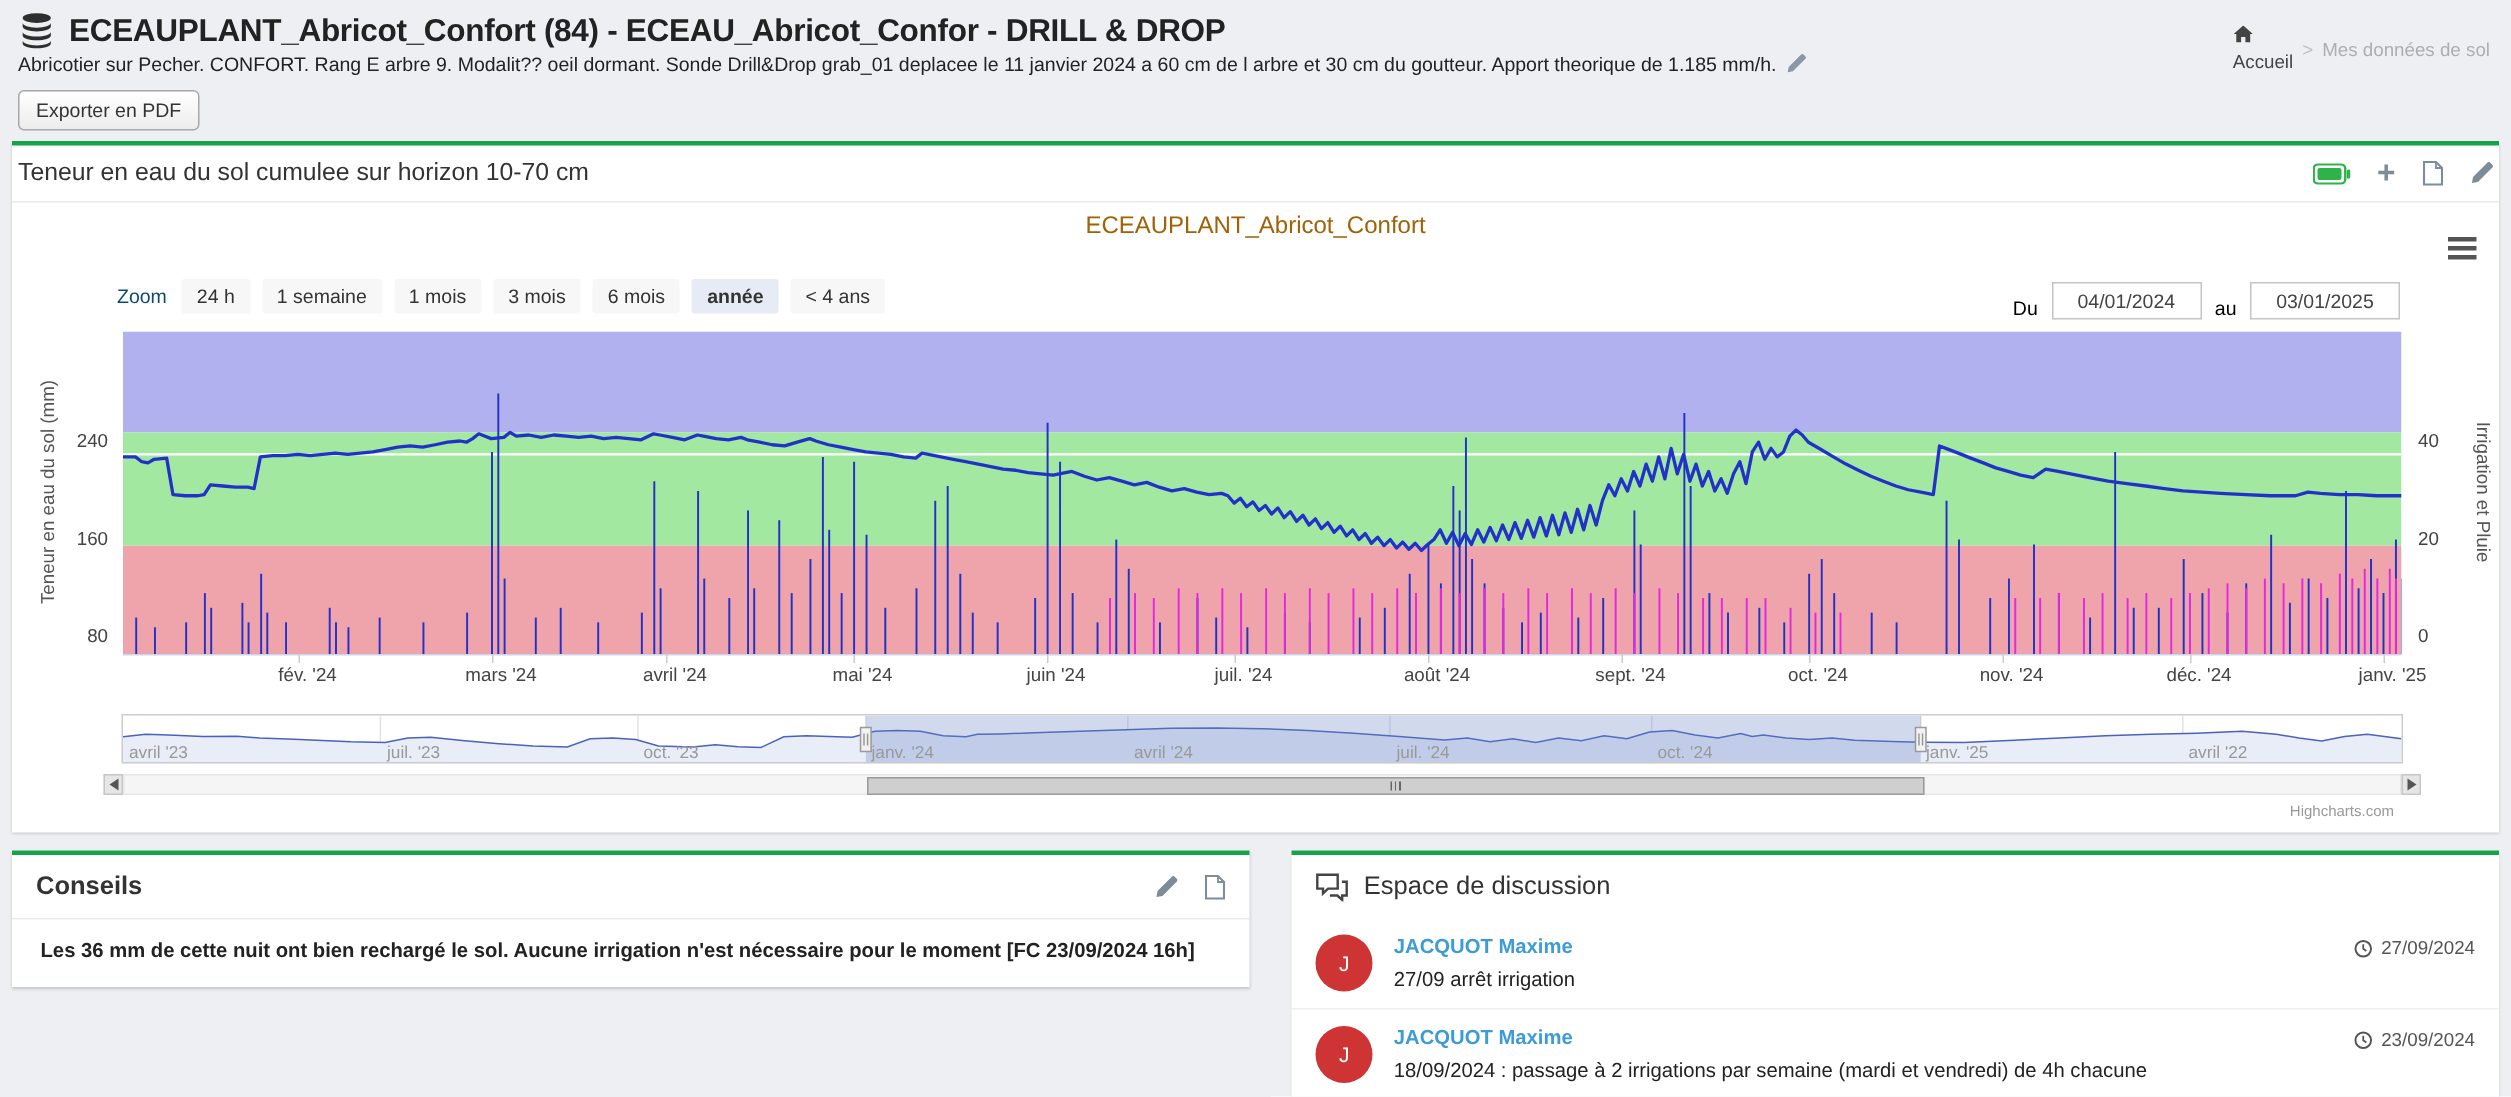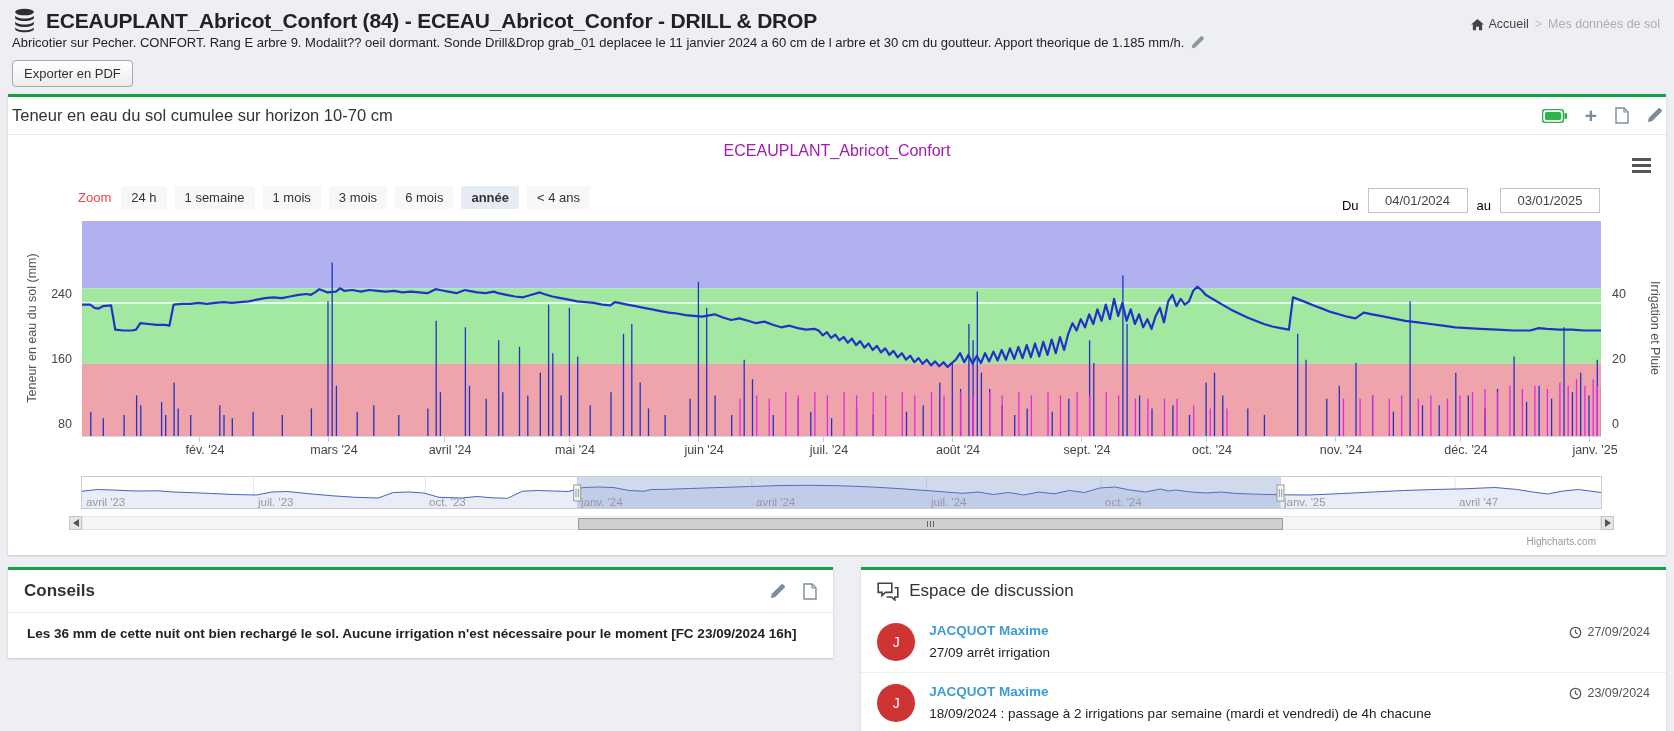--- a/index.html
+++ b/index.html
@@ -5,42 +5,42 @@
   html,body{margin:0;padding:0;}
   body{width:1674px;height:731px;overflow:hidden;background:#edeff3;
        font-family:"Liberation Sans",sans-serif;color:#333;}
   svg{display:block}
   
   .topbar{position:relative;padding:8px 12px 0 12px;}
   .title-row{display:flex;align-items:center;gap:9px;}
   .page-title{font-size:21px;font-weight:700;color:#222;letter-spacing:-0.2px;}
   .breadcrumb{position:absolute;top:17px;right:14px;font-size:12.5px;color:#444;
               display:flex;align-items:center;gap:6px;}
-  .bc-home{display:flex;align-items:flex-end;gap:5px;cursor:pointer;color:#444;}
+  .bc-home{display:flex;align-items:flex-start;gap:5px;cursor:pointer;color:#444;flex-direction:column;}
   .bc-sep{color:#c0c0c0;}
   .bc-current{color:#aeaeae;}
   .subtitle-row{margin-top:2px;font-size:13px;color:#222;display:flex;align-items:center;gap:7px;}
   .export-btn{margin-top:10px;font-size:13px;color:#333;padding:5px 11px;
               background:linear-gradient(#ffffff,#ececec);border:1px solid #a8a8a8;
               border-radius:4px;cursor:pointer;font-family:inherit;}
   
   .panel{background:#fff;border-top:3px solid #16a14b;box-shadow:0 1px 2px rgba(0,0,0,.18);}
   .chart-panel{margin:7px 8px 0 8px;}
   .cp-head{display:flex;align-items:center;padding:9px 4px;border-bottom:1px solid #e9e9e9;}
   .cp-title{font-size:16.5px;color:#333;flex:1;}
   .cp-icons{display:flex;align-items:center;gap:18px;}
   .icon-btn{cursor:pointer;display:flex;align-items:center;}
   .plus-glyph{font-size:21px;font-weight:700;color:#7e8c9a;line-height:14px;}
   
   .chart-body{position:relative;height:420px;}
-  .hc-title{position:absolute;top:7px;left:0;right:0;text-align:center;font-size:16px;color:#a21caf;}
+  .hc-title{position:absolute;top:7px;left:0;right:0;text-align:center;font-size:16px;color:#a16207;}
   .burger{position:absolute;top:23px;right:15px;width:19px;cursor:pointer;}
   .burger i{display:block;height:3px;background:#555;margin-bottom:3px;}
   .zoomrow{position:absolute;top:51px;left:70px;display:flex;align-items:center;gap:8px;}
-  .zoom-label{font-size:13px;color:#ef4444;margin-right:2px;}
+  .zoom-label{font-size:13px;color:#0c4a6e;margin-right:2px;}
   .zb{font-size:13px;color:#333;padding:4px 10px;background:#f7f7f7;border:none;border-radius:2px;
       cursor:pointer;font-family:inherit;}
   .zb.sel{background:#e6ebf5;font-weight:700;}
   .daterow{position:absolute;top:53px;right:66px;display:flex;align-items:flex-end;gap:9px;font-size:13px;color:#000;}
   .dinput{width:94px;height:21px;text-align:center;font-size:13px;color:#444;
           border:1px solid #c4c4c4;background:#fff;font-family:inherit;}
   .plot{position:absolute;left:74px;top:86px;width:1519px;height:215px;border-bottom:1px solid #ccd6eb;}
   .ytick-l{position:absolute;left:0;width:64px;text-align:right;font-size:12.5px;color:#444;}
   .ytick-r{position:absolute;left:1604px;font-size:12.5px;color:#444;}
   .axis-title{position:absolute;font-size:12.5px;color:#555;white-space:nowrap;}
@@ -376,21 +376,21 @@
           <line x1="1199.7" x2="1199.7" y1="12" y2="20" stroke="#999"></line>
         </svg>
         <div class="navlab" style="left:4px">avril '23</div>
         <div class="navlab" style="left:176px">juil. '23</div>
         <div class="navlab" style="left:347px">oct. '23</div>
         <div class="navlab" style="left:499px">janv. '24</div>
         <div class="navlab" style="left:674px">avril '24</div>
         <div class="navlab" style="left:849px">juil. '24</div>
         <div class="navlab" style="left:1023px">oct. '24</div>
         <div class="navlab" style="left:1202px">janv. '25</div>
-        <div class="navlab" style="left:1377px">avril '47</div>
+        <div class="navlab" style="left:1377px">avril '22</div>
       </div>
 
     <div class="sb-btn" style="left:61px;">
         <span class="tri-l"></span>
       </div>
     <div class="sb-track">
       <div class="sb-thumb" style="left: 495px; width: 703px;">
           <span class="sb-grip"></span>
         </div>
     </div>

